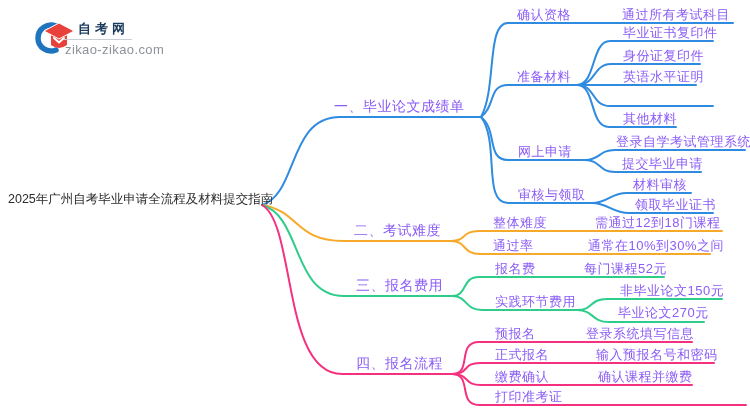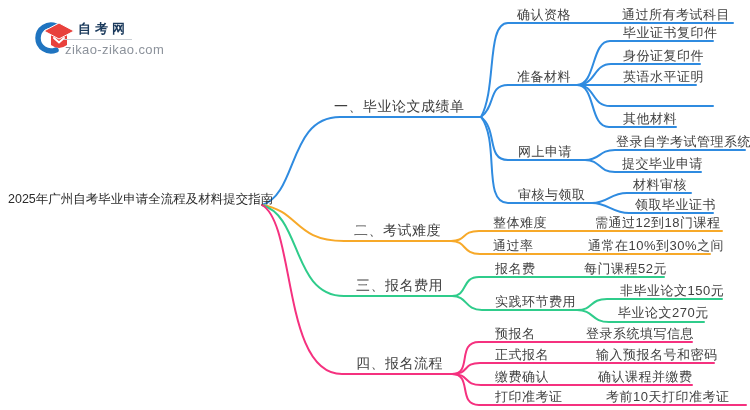--- a/index.html
+++ b/index.html
@@ -3,21 +3,21 @@
 <meta charset="utf-8">
 <style>
   html,body{margin:0;padding:0;background:#fff;}
   #canvas{
     position:relative;width:750px;height:410px;background:#ffffff;overflow:hidden;
     font-family:"Liberation Sans","DejaVu Sans",sans-serif;
   }
   svg.lines{position:absolute;left:0;top:0;}
   .node{
     position:absolute;white-space:nowrap;font-size:13px;line-height:15px;
-    color:#404040;letter-spacing:0.5px;
+    color:#8b5cf6;letter-spacing:0.5px;
   }
   .branch-label{font-size:14px;}
   .root-label{font-size:12.5px;color:#2b2b2b;letter-spacing:0;}
   .logo{position:absolute;left:30px;top:16px;width:150px;height:44px;}
   .logo-icon{position:absolute;left:0;top:2px;}
   .logo-title{
     position:absolute;left:48px;top:4px;font-size:13px;font-weight:bold;
     letter-spacing:4px;white-space:nowrap;
   }
   .logo-divider{position:absolute;left:34px;top:23px;width:68px;height:1px;background:#c9ced4;}
@@ -112,15 +112,14 @@
   <div class="node" style="left:618px;top:305px;">毕业论文270元</div>
 
   <div class="node branch-label" style="left:356px;top:356px;">四、报名流程</div>
   <div class="node" style="left:495px;top:326px;">预报名</div>
   <div class="node" style="left:586px;top:326px;">登录系统填写信息</div>
   <div class="node" style="left:495px;top:347px;">正式报名</div>
   <div class="node" style="left:596px;top:347px;">输入预报名号和密码</div>
   <div class="node" style="left:495px;top:369px;">缴费确认</div>
   <div class="node" style="left:598px;top:369px;">确认课程并缴费</div>
   <div class="node" style="left:495px;top:389px;">打印准考证</div>
-  <div class="node" style="left:606px;top:389px;">考前10天打印准考证</div>
 
 </div>
 
 </body></html>

